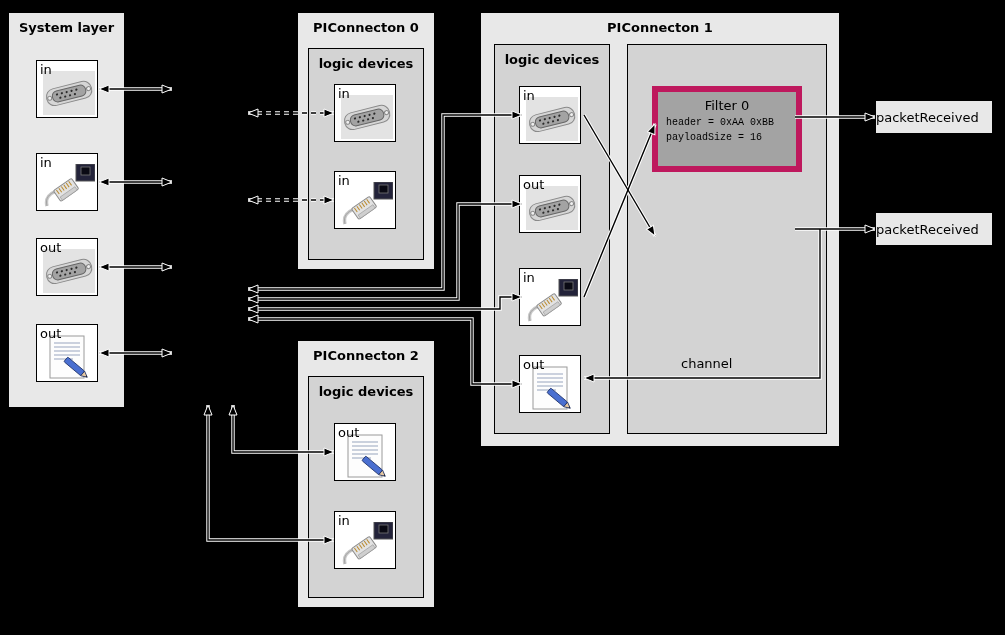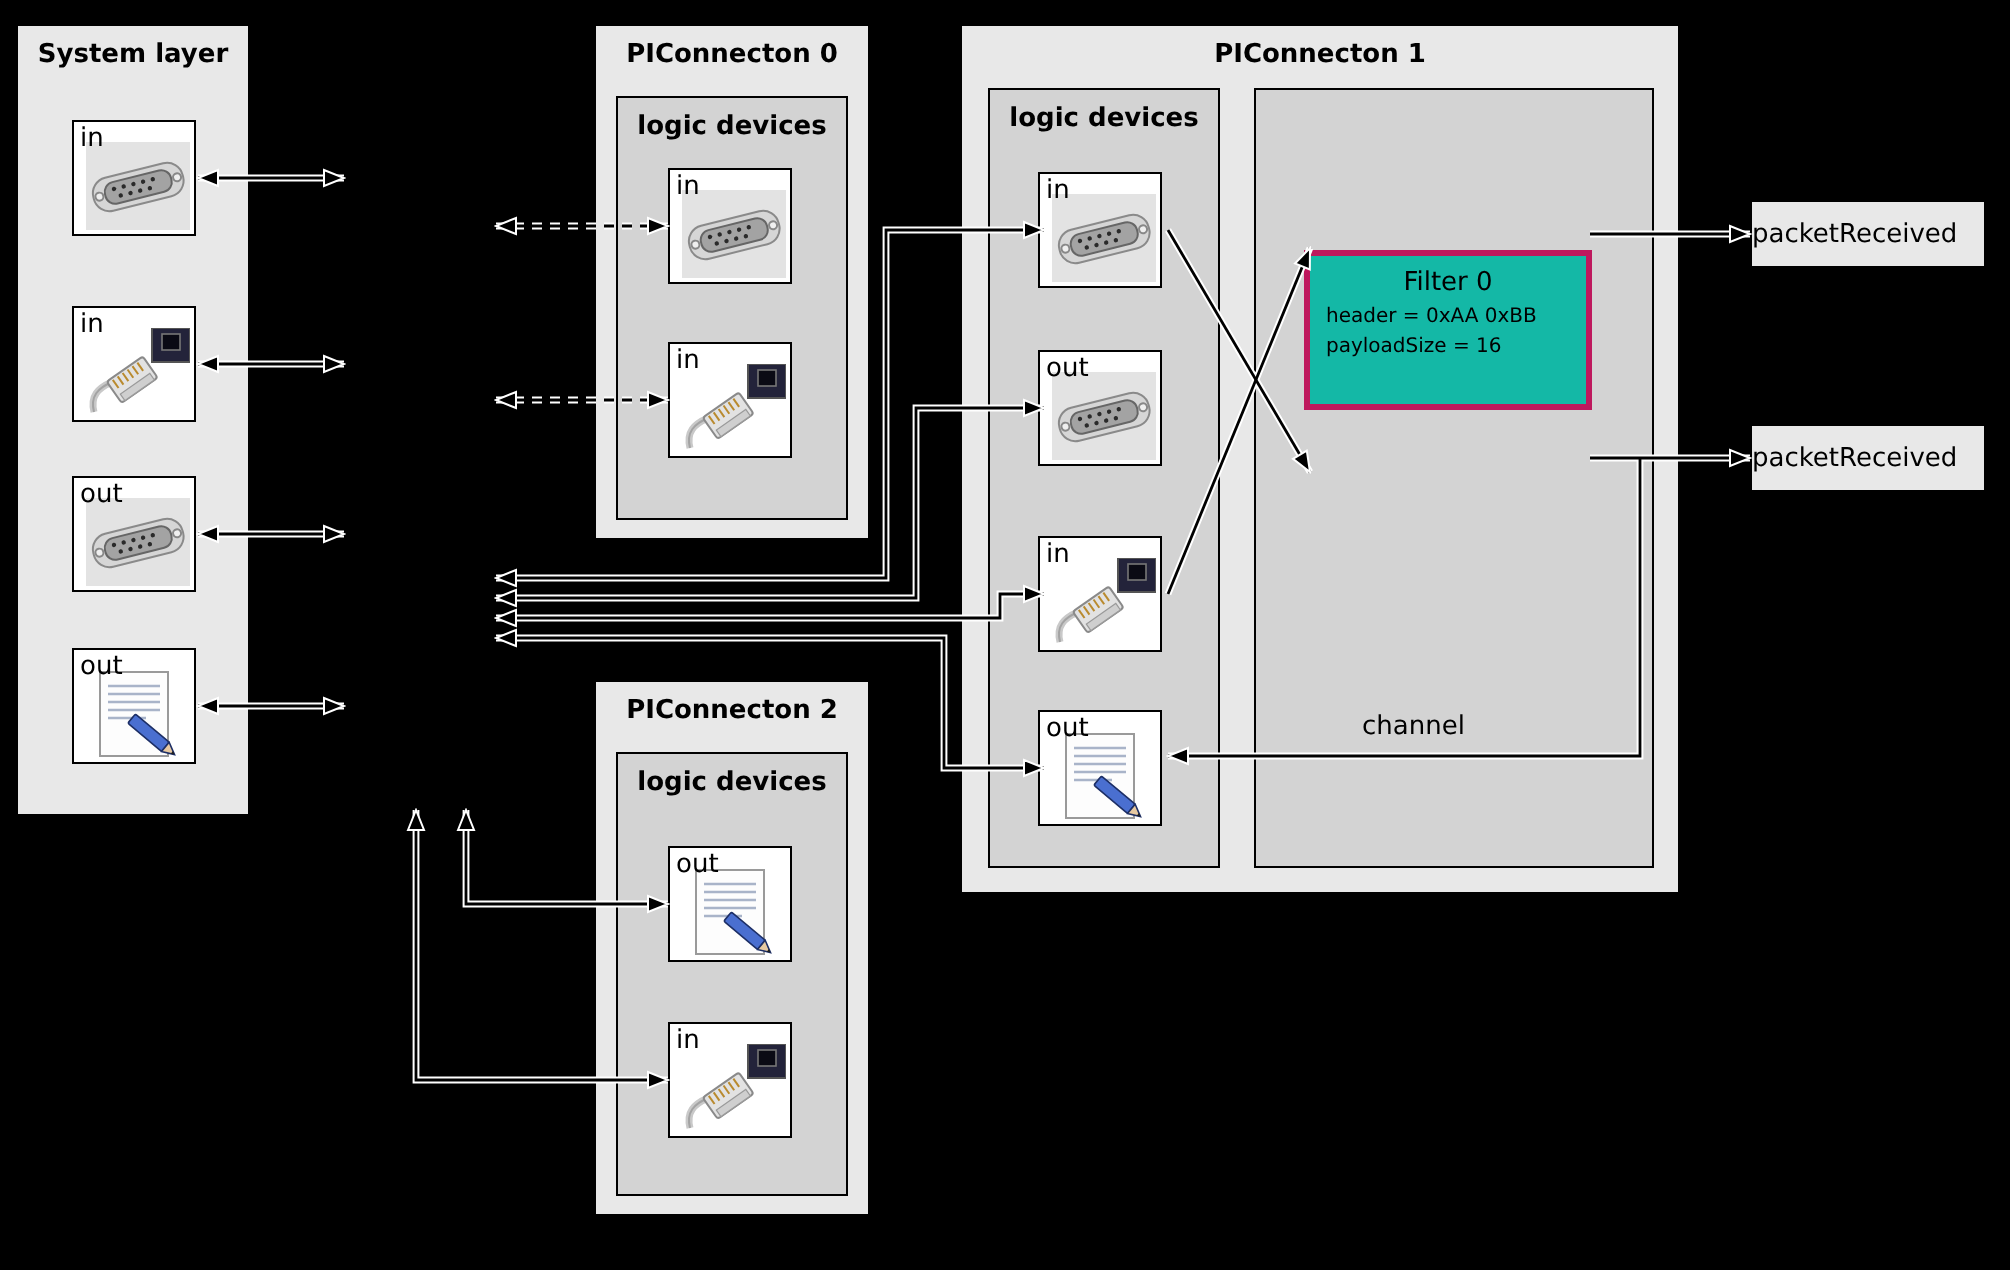--- a/index.html
+++ b/index.html
@@ -7,23 +7,23 @@
   #canvas{position:relative;width:1005px;height:635px;background:#000;overflow:hidden;
           font-family:"DejaVu Sans","Liberation Sans",sans-serif;color:#000;}
   .panel{position:absolute;background:#e8e8e8;border:1px solid #000;}
   .inner{position:absolute;background:#d3d3d3;border:1px solid #000;}
   .panel-title{text-align:center;font-size:13px;padding-top:7px;white-space:nowrap;font-weight:bold;}
   .device{position:absolute;width:60px;height:56px;background:#fff;border:1px solid #000;}
   .device .lbl{position:absolute;top:1px;left:3px;font-size:13px;z-index:2;}
   .device .ic{position:absolute;right:2px;top:10px;width:52px;height:44px;}
   .hatch{position:absolute;border:1px solid #000;background:#fff;
          background-image:repeating-linear-gradient(135deg,#000 0px,#000 1px,transparent 1px,transparent 8px);}
-  .filter{position:absolute;width:138px;height:74px;background:#14b8a6;border:3px solid #be185d;margin-top:39px;}
+  .filter{position:absolute;width:138px;height:74px;background:#a3a3a3;border:6px solid #be185d;}
   .filter-title{text-align:center;font-size:13px;margin-top:6px;}
-  .filter-param{font-size:10px;margin:4px 0 0 8px;white-space:nowrap;}
+  .filter-param{font-size:10px;margin:4px 0 0 8px;white-space:nowrap;font-family:Liberation Mono, monospace;}
   .outbox{position:absolute;width:116px;height:32px;background:#e8e8e8;border:1px solid #000;
           display:flex;align-items:center;font-size:13px;}
   .channel-lbl{position:absolute;font-size:13px;}
   #wires{position:absolute;left:0;top:0;pointer-events:none;z-index:10;}
   .casing{fill:none;stroke:#fff;stroke-width:3.4px;}
   .wire{fill:none;stroke:#000;stroke-width:1.4px;}
   .dashed{stroke-dasharray:5 4;}
 </style>
 </head>
 <body>

